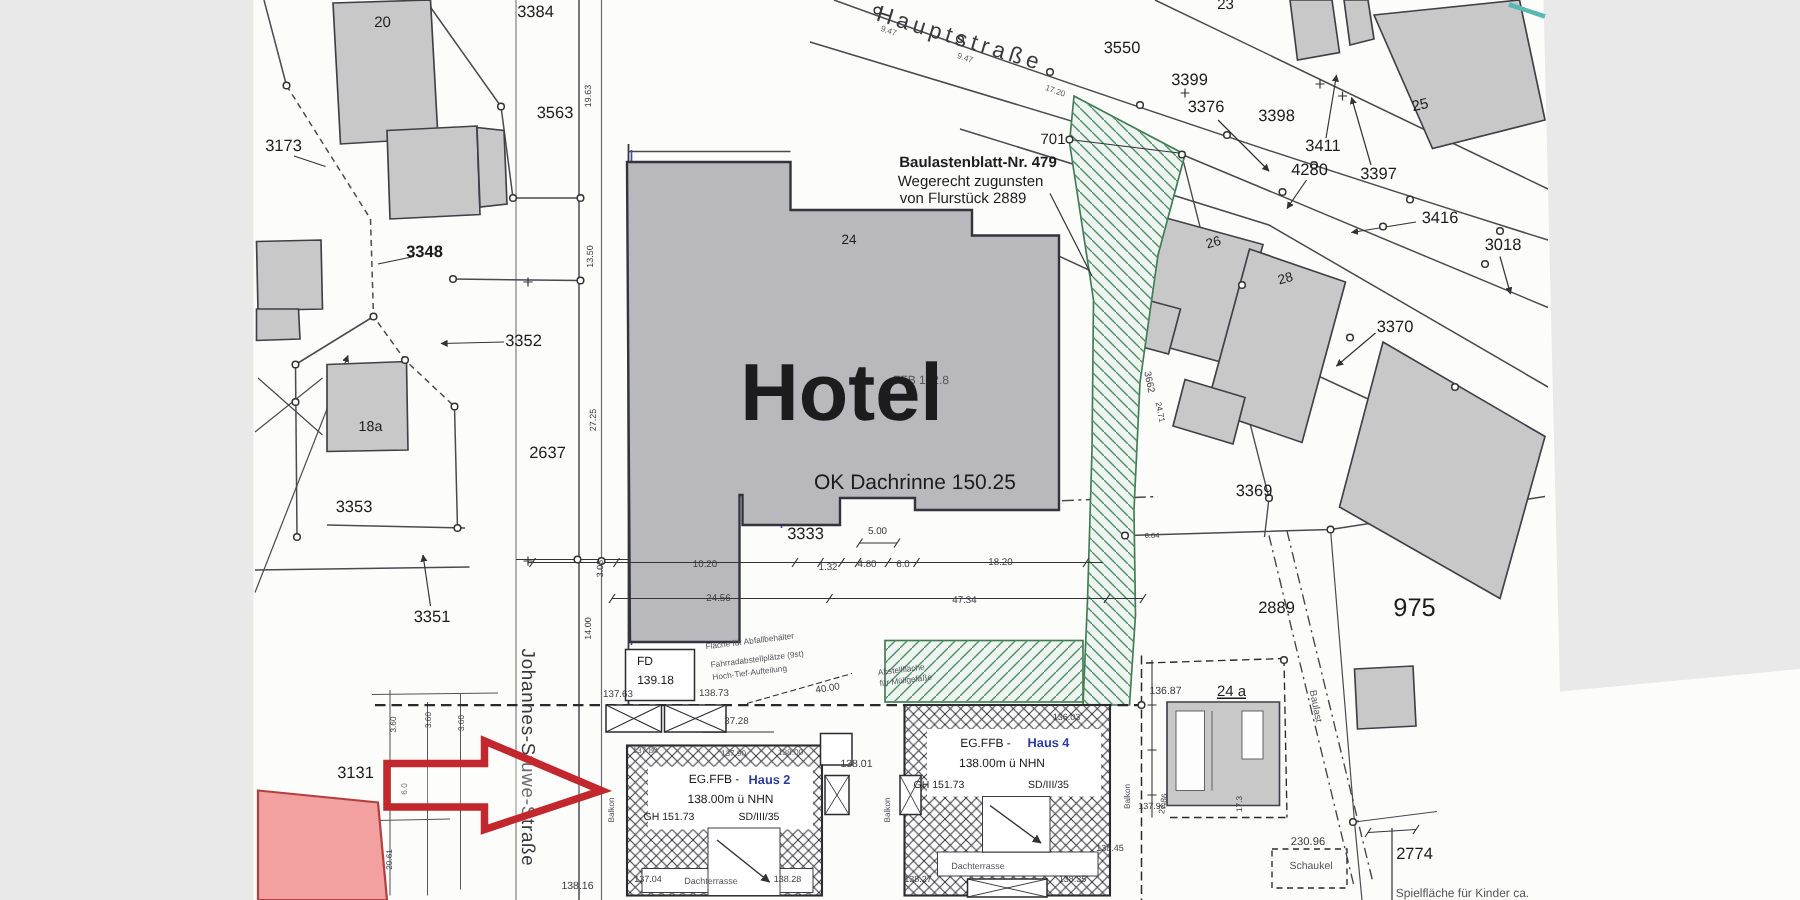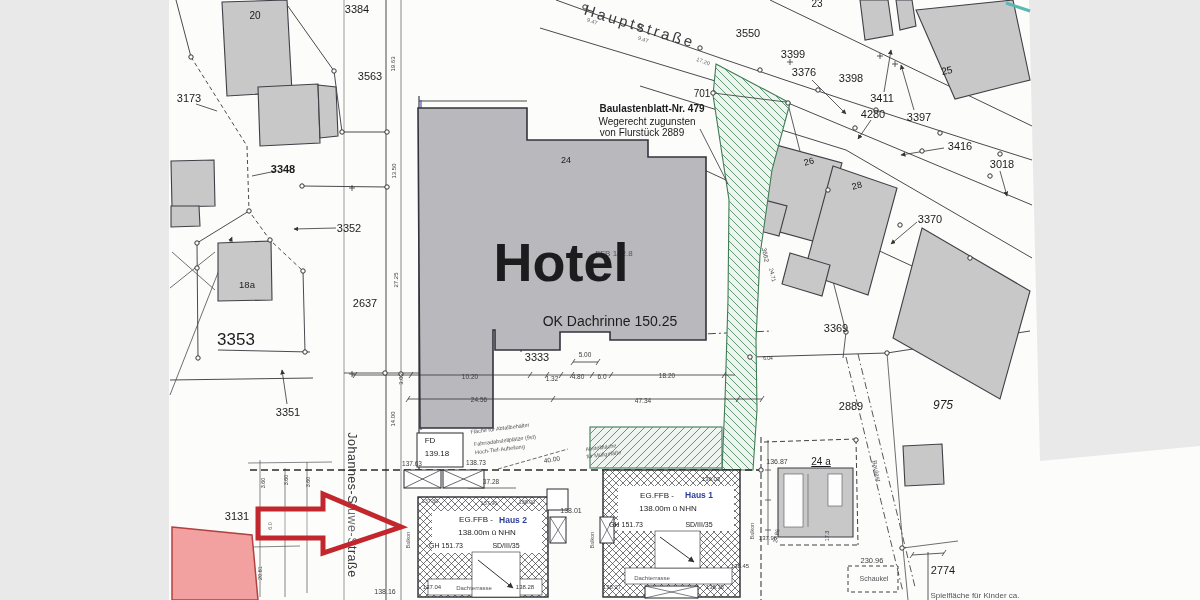--- a/index.html
+++ b/index.html
@@ -231,42 +231,42 @@
   <div id="labels">
       <div class="lbl" style="left: 640px; top: 26px; font-size: 15px; color: rgb(58, 58, 62); letter-spacing: 3px; transform: translate(-50%, -50%) rotate(17deg);">Hauptstraße</div>
       <div class="lbl" style="left: 352px; top: 505px; font-size: 12.5px; color: rgb(58, 58, 62); letter-spacing: 0.5px; transform: translate(-50%, -50%) rotate(90deg);">Johannes-Stuwe-Straße</div>
       <div class="lbl" style="left: 255px; top: 16px; font-size: 10px; color: rgb(28, 28, 30); transform: translate(-50%, -50%) rotate(0deg);">20</div>
       <div class="lbl" style="left: 357px; top: 9px; font-size: 11px; color: rgb(28, 28, 30); transform: translate(-50%, -50%) rotate(0deg);">3384</div>
       <div class="lbl" style="left: 370px; top: 76px; font-size: 11px; color: rgb(28, 28, 30); transform: translate(-50%, -50%) rotate(0deg);">3563</div>
       <div class="lbl" style="left: 189px; top: 98px; font-size: 11px; color: rgb(28, 28, 30); transform: translate(-50%, -50%) rotate(0deg);">3173</div>
       <div class="lbl" style="left: 283px; top: 169px; font-size: 11px; color: rgb(28, 28, 30); transform: translate(-50%, -50%) rotate(0deg); font-weight: bold;">3348</div>
       <div class="lbl" style="left: 349px; top: 228px; font-size: 11px; color: rgb(28, 28, 30); transform: translate(-50%, -50%) rotate(0deg);">3352</div>
       <div class="lbl" style="left: 365px; top: 303px; font-size: 11px; color: rgb(28, 28, 30); transform: translate(-50%, -50%) rotate(0deg);">2637</div>
-      <div class="lbl" style="left: 236px; top: 339px; font-size: 17px; color: rgb(28, 28, 30); transform: translate(-50%, -50%) rotate(0deg);">3353</div>
+      <div class="lbl" style="left: 236px; top: 339px; font-size: 11px; color: rgb(28, 28, 30); transform: translate(-50%, -50%) rotate(0deg);">3353</div>
       <div class="lbl" style="left: 288px; top: 412px; font-size: 11px; color: rgb(28, 28, 30); transform: translate(-50%, -50%) rotate(0deg);">3351</div>
       <div class="lbl" style="left: 247px; top: 285px; font-size: 9.5px; color: rgb(28, 28, 30); transform: translate(-50%, -50%) rotate(0deg);">18a</div>
       <div class="lbl" style="left: 237px; top: 516px; font-size: 11px; color: rgb(28, 28, 30); transform: translate(-50%, -50%) rotate(0deg);">3131</div>
       <div class="lbl" style="left: 748px; top: 33px; font-size: 11px; color: rgb(28, 28, 30); transform: translate(-50%, -50%) rotate(0deg);">3550</div>
       <div class="lbl" style="left: 793px; top: 54px; font-size: 11px; color: rgb(28, 28, 30); transform: translate(-50%, -50%) rotate(0deg);">3399</div>
       <div class="lbl" style="left: 804px; top: 72px; font-size: 11px; color: rgb(28, 28, 30); transform: translate(-50%, -50%) rotate(0deg);">3376</div>
       <div class="lbl" style="left: 851px; top: 78px; font-size: 11px; color: rgb(28, 28, 30); transform: translate(-50%, -50%) rotate(0deg);">3398</div>
       <div class="lbl" style="left: 817px; top: 4px; font-size: 10px; color: rgb(28, 28, 30); transform: translate(-50%, -50%) rotate(0deg);">23</div>
       <div class="lbl" style="left: 702px; top: 94px; font-size: 10px; color: rgb(28, 28, 30); transform: translate(-50%, -50%) rotate(0deg);">701</div>
       <div class="lbl" style="left: 882px; top: 98px; font-size: 11px; color: rgb(28, 28, 30); transform: translate(-50%, -50%) rotate(0deg);">3411</div>
       <div class="lbl" style="left: 873px; top: 114px; font-size: 11px; color: rgb(28, 28, 30); transform: translate(-50%, -50%) rotate(0deg);">4280</div>
       <div class="lbl" style="left: 919px; top: 117px; font-size: 11px; color: rgb(28, 28, 30); transform: translate(-50%, -50%) rotate(0deg);">3397</div>
       <div class="lbl" style="left: 960px; top: 146px; font-size: 11px; color: rgb(28, 28, 30); transform: translate(-50%, -50%) rotate(0deg);">3416</div>
       <div class="lbl" style="left: 1002px; top: 164px; font-size: 11px; color: rgb(28, 28, 30); transform: translate(-50%, -50%) rotate(0deg);">3018</div>
       <div class="lbl" style="left: 947px; top: 71px; font-size: 10px; color: rgb(28, 28, 30); transform: translate(-50%, -50%) rotate(-12deg);">25</div>
       <div class="lbl" style="left: 809px; top: 162px; font-size: 9px; color: rgb(28, 28, 30); transform: translate(-50%, -50%) rotate(-15deg);">26</div>
       <div class="lbl" style="left: 857px; top: 186px; font-size: 9px; color: rgb(28, 28, 30); transform: translate(-50%, -50%) rotate(-15deg);">28</div>
       <div class="lbl" style="left: 930px; top: 219px; font-size: 11px; color: rgb(28, 28, 30); transform: translate(-50%, -50%) rotate(0deg);">3370</div>
       <div class="lbl" style="left: 836px; top: 328px; font-size: 11px; color: rgb(28, 28, 30); transform: translate(-50%, -50%) rotate(0deg);">3369</div>
       <div class="lbl" style="left: 851px; top: 406px; font-size: 11px; color: rgb(28, 28, 30); transform: translate(-50%, -50%) rotate(0deg);">2889</div>
-      <div class="lbl" style="left: 943px; top: 405px; font-size: 12px; color: rgb(28, 28, 30); transform: translate(-50%, -50%) rotate(0deg); font-style: italic;">975</div>
+      <div class="lbl" style="left: 943px; top: 405px; font-size: 17px; color: rgb(28, 28, 30); transform: translate(-50%, -50%) rotate(0deg);">975</div>
       <div class="lbl" style="left: 821px; top: 462px; font-size: 10px; color: rgb(28, 28, 30); transform: translate(-50%, -50%) rotate(0deg); text-decoration: underline;">24 a</div>
       <div class="lbl" style="left: 943px; top: 570px; font-size: 11px; color: rgb(28, 28, 30); transform: translate(-50%, -50%) rotate(0deg);">2774</div>
       <div class="lbl" style="left: 566px; top: 160px; font-size: 9px; color: rgb(28, 28, 30); transform: translate(-50%, -50%) rotate(0deg);">24</div>
       <div class="lbl" style="left: 537px; top: 357px; font-size: 11px; color: rgb(28, 28, 30); transform: translate(-50%, -50%) rotate(0deg);">3333</div>
       <div class="lbl" style="left: 652px; top: 109px; font-size: 10px; color: rgb(28, 28, 30); font-weight: 700; transform: translate(-50%, -50%) rotate(0deg);">Baulastenblatt-Nr. 479</div>
       <div class="lbl" style="left: 647px; top: 122px; font-size: 10px; color: rgb(28, 28, 30); transform: translate(-50%, -50%) rotate(0deg);">Wegerecht zugunsten</div>
       <div class="lbl" style="left: 642px; top: 133px; font-size: 10px; color: rgb(28, 28, 30); transform: translate(-50%, -50%) rotate(0deg);">von Flurstück 2889</div>
       <div class="lbl" style="left: 614px; top: 254px; font-size: 8px; color: rgb(85, 85, 90); transform: translate(-50%, -50%) rotate(0deg);">FFB 142.8</div>
       <div class="lbl" style="left: 561px; top: 262px; font-size: 54px; color: rgb(28, 28, 30); font-weight: 700; transform: translate(-50%, -50%) rotate(0deg);">Hotel</div>
       <div class="lbl" style="left: 610px; top: 321px; font-size: 14px; color: rgb(28, 28, 30); transform: translate(-50%, -50%) rotate(0deg);">OK Dachrinne 150.25</div>
@@ -316,21 +316,21 @@
       <div class="lbl" style="left: 430px; top: 502px; font-size: 5.5px; color: rgb(85, 85, 90); transform: translate(-50%, -50%) rotate(0deg);">137.80</div>
       <div class="lbl" style="left: 489px; top: 504px; font-size: 5.5px; color: rgb(85, 85, 90); transform: translate(-50%, -50%) rotate(0deg);">137.90</div>
       <div class="lbl" style="left: 527px; top: 503px; font-size: 5.5px; color: rgb(85, 85, 90); transform: translate(-50%, -50%) rotate(0deg);">138.00</div>
       <div class="lbl" style="left: 476px; top: 520px; font-size: 8px; color: rgb(28, 28, 30); transform: translate(-50%, -50%) rotate(0deg);">EG.FFB -</div>
       <div class="lbl" style="left: 513px; top: 520px; font-size: 8.5px; color: rgb(44, 60, 156); font-weight: 700; transform: translate(-50%, -50%) rotate(0deg);">Haus 2</div>
       <div class="lbl" style="left: 487px; top: 533px; font-size: 8px; color: rgb(28, 28, 30); transform: translate(-50%, -50%) rotate(0deg);">138.00m ü NHN</div>
       <div class="lbl" style="left: 446px; top: 545px; font-size: 7px; color: rgb(28, 28, 30); transform: translate(-50%, -50%) rotate(0deg);">GH 151.73</div>
       <div class="lbl" style="left: 506px; top: 545px; font-size: 7px; color: rgb(28, 28, 30); transform: translate(-50%, -50%) rotate(0deg);">SD/III/35</div>
       <div class="lbl" style="left: 474px; top: 588px; font-size: 6px; color: rgb(85, 85, 90); transform: translate(-50%, -50%) rotate(0deg);">Dachterrasse</div>
       <div class="lbl" style="left: 657px; top: 496px; font-size: 8px; color: rgb(28, 28, 30); transform: translate(-50%, -50%) rotate(0deg);">EG.FFB -</div>
-      <div class="lbl" style="left: 699px; top: 495px; font-size: 8.5px; color: rgb(44, 60, 156); font-weight: 700; transform: translate(-50%, -50%) rotate(0deg);">Haus 1</div>
+      <div class="lbl" style="left: 699px; top: 495px; font-size: 8.5px; color: rgb(44, 60, 156); font-weight: 700; transform: translate(-50%, -50%) rotate(0deg);">Haus 4</div>
       <div class="lbl" style="left: 668px; top: 509px; font-size: 8px; color: rgb(28, 28, 30); transform: translate(-50%, -50%) rotate(0deg);">138.00m ü NHN</div>
       <div class="lbl" style="left: 626px; top: 524px; font-size: 7px; color: rgb(28, 28, 30); transform: translate(-50%, -50%) rotate(0deg);">GH 151.73</div>
       <div class="lbl" style="left: 699px; top: 524px; font-size: 7px; color: rgb(28, 28, 30); transform: translate(-50%, -50%) rotate(0deg);">SD/III/35</div>
       <div class="lbl" style="left: 652px; top: 578px; font-size: 6px; color: rgb(85, 85, 90); transform: translate(-50%, -50%) rotate(0deg);">Dachterrasse</div>
       <div class="lbl" style="left: 409px; top: 540px; font-size: 5.5px; color: rgb(85, 85, 90); transform: translate(-50%, -50%) rotate(-90deg);">Balkon</div>
       <div class="lbl" style="left: 593px; top: 540px; font-size: 5.5px; color: rgb(85, 85, 90); transform: translate(-50%, -50%) rotate(-90deg);">Balkon</div>
       <div class="lbl" style="left: 753px; top: 531px; font-size: 5.5px; color: rgb(85, 85, 90); transform: translate(-50%, -50%) rotate(-90deg);">Balkon</div>
       <div class="lbl" style="left: 876px; top: 471px; font-size: 6.5px; color: rgb(85, 85, 90); transform: translate(-50%, -50%) rotate(79deg);">Baulast</div>
       <div class="lbl" style="left: 874px; top: 578px; font-size: 7px; color: rgb(85, 85, 90); transform: translate(-50%, -50%) rotate(0deg);">Schaukel</div>
       <div class="lbl" style="left: 975px; top: 596px; font-size: 8px; color: rgb(85, 85, 90); transform: translate(-50%, -50%) rotate(0deg);">Spielfläche für Kinder ca.</div>

